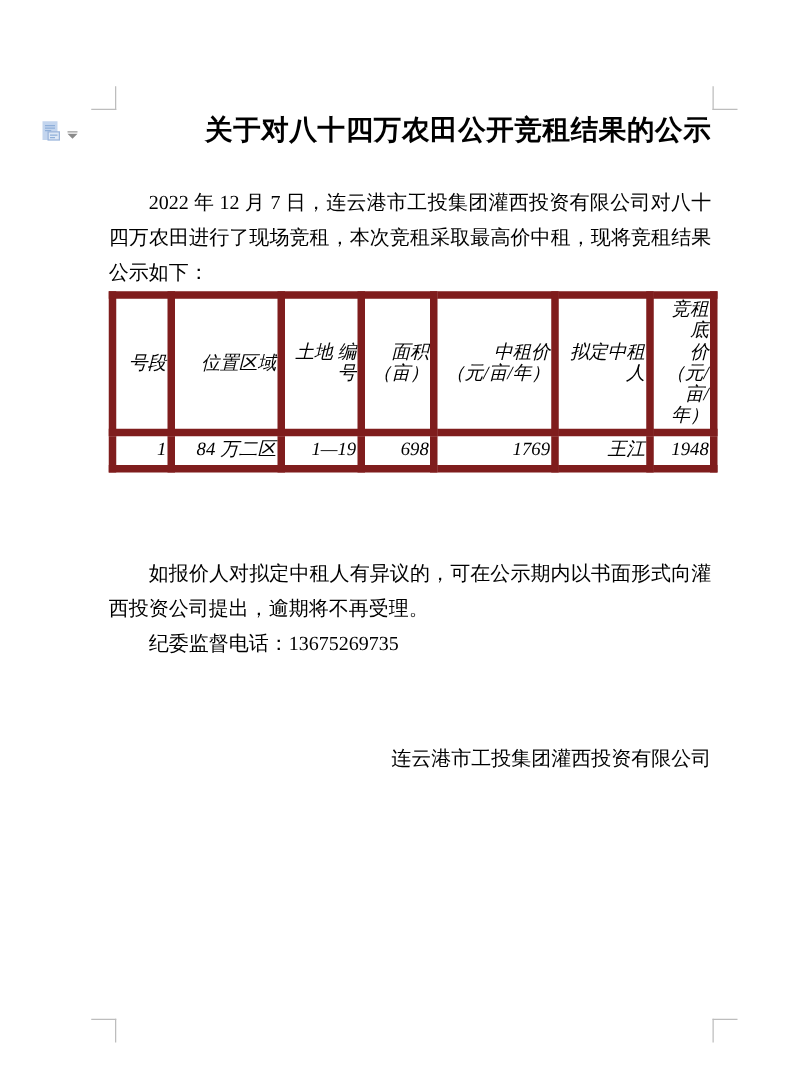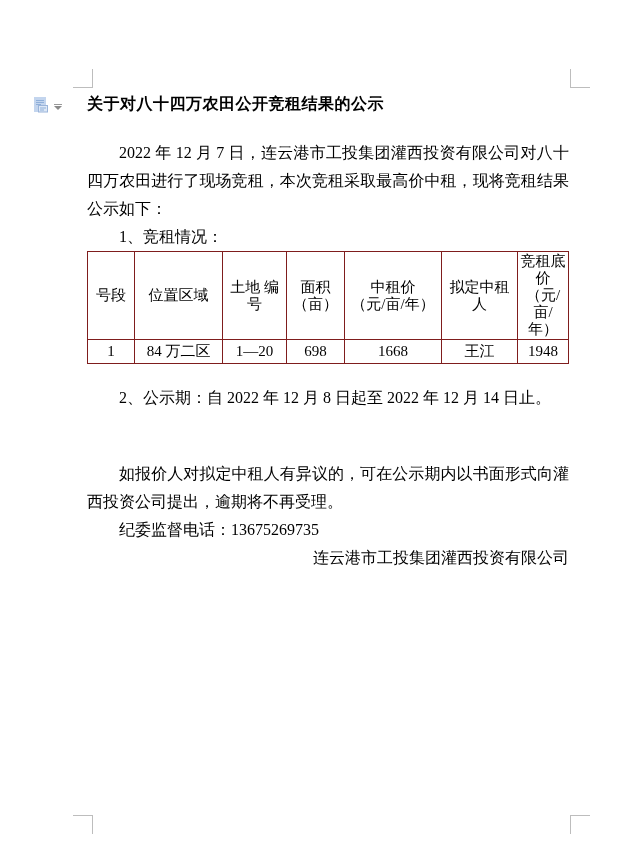--- a/index.html
+++ b/index.html
@@ -38,45 +38,46 @@
     border-top: 4px solid #8a8a8a;
   }
 
   
   .content {
     position: absolute;
     left: 87px; top: 85px; width: 482px;
     font-size: 16px; line-height: 28px;
   }
   .doc-title {
-    font-size: 16px; font-weight: bold;
-    text-align: left; line-height: 38px;
+    font-size: 22px; font-weight: bold;
+    text-align: right; line-height: 38px;
     letter-spacing: 0.5px;
   }
   .para { text-align: justify; text-indent: 2em; }
-  .para.first { margin-top: 16px; }
+  .para.first { margin-top: 26px; }
   .para.section2 { margin-top: 20px; }
-  .para.objection { margin-top: 48px; }
+  .para.objection { margin-top: 68px; }
 
   table.bid-table {
     width: 481px; border-collapse: collapse; table-layout: fixed;
     margin-top: 0;
   }
   table.bid-table th, table.bid-table td {
-    border: 1px solid #7f1d1d;
-    text-align: center; vertical-align: middle;
+    border: 6px solid #7f1d1d;
+    text-align: right; vertical-align: middle;
     font-size: 15px; font-weight: normal;
     padding: 1px 1px;
     overflow: hidden;
+    font-style: italic;
   }
   table.bid-table th { line-height: 17px; white-space: pre-line; height: 52px; }
   table.bid-table td { line-height: 21px; height: 23px; white-space: nowrap; }
 
   .sign { text-align: right; }
-  .sign.company { }
+  .sign.company { margin-top: 64px; }
   .sign.date { padding-right: 32px; }
 </style>
 </head>
 <body>
 
 <div class="page">
 
   <div class="mark mark-tl"></div>
   <div class="mark mark-tr"></div>
   <div class="mark mark-bl"></div>
@@ -96,21 +97,20 @@
       <span class="tri"></span>
     </span>
   </div>
 
   <div class="content">
 
     <h1 class="doc-title">关于对八十四万农田公开竞租结果的公示</h1>
 
     <p class="para first">2022 年 12 月 7 日，连云港市工投集团灌西投资有限公司对八十四万农田进行了现场竞租，本次竞租采取最高价中租，现将竞租结果公示如下：</p>
 
-    <p class="para">1、竞租情况：</p>
 
     <table class="bid-table">
       <colgroup>
         <col style="width:47px">
           <col style="width:88px">
           <col style="width:64px">
         <col style="width:58px">
           <col style="width:97px">
           <col style="width:76px">
         <col style="width:51px">
@@ -128,30 +128,29 @@
           <th>拟定中租人</th>
           <th>竞租底
 价（元/
 亩/年）</th>
         </tr>
       </thead>
       <tbody>
         <tr>
           <td>1</td>
           <td>84 万二区</td>
-          <td>1—20</td>
+          <td>1—19</td>
           <td>698</td>
-          <td>1668</td>
+          <td>1769</td>
           <td>王江</td>
           <td>1948</td>
         </tr>
       </tbody>
     </table>
 
-    <p class="para section2">2、公示期：自 2022 年 12 月 8 日起至 2022 年 12 月 14 日止。</p>
 
     <p class="para objection">如报价人对拟定中租人有异议的，可在公示期内以书面形式向灌西投资公司提出，逾期将不再受理。</p>
 
     <p class="para">纪委监督电话：13675269735</p>
 
 
     <p class="sign company">连云港市工投集团灌西投资有限公司</p>
 
 
   </div>

